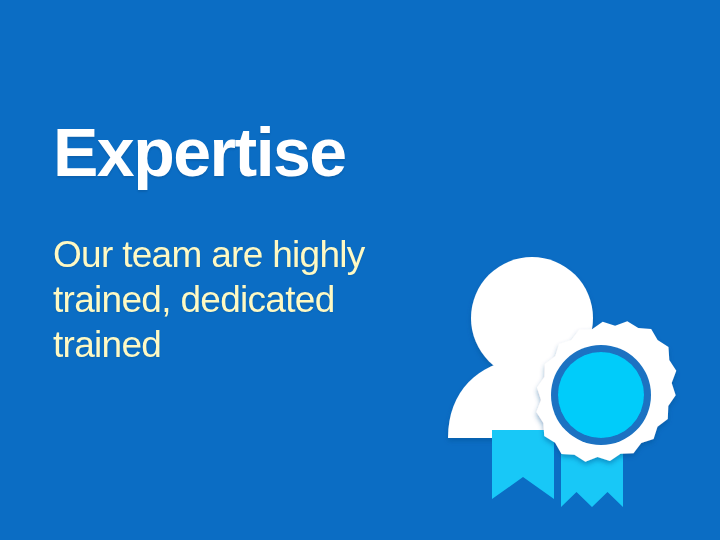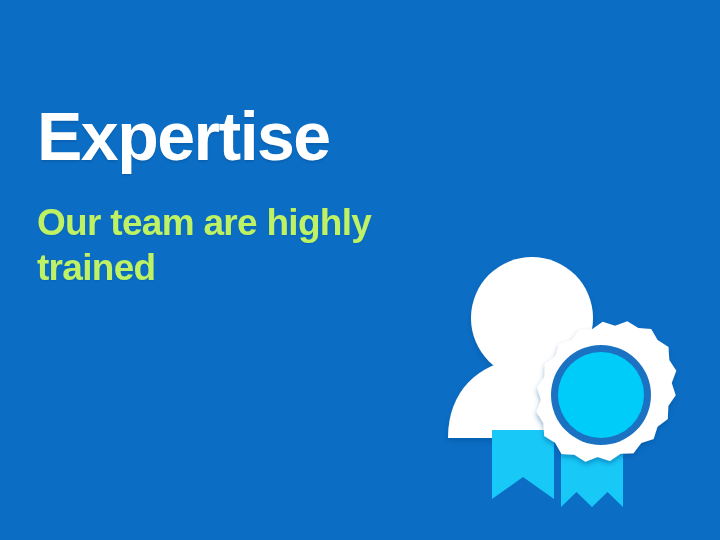--- a/index.html
+++ b/index.html
@@ -17,39 +17,39 @@
     -webkit-font-smoothing: antialiased;
   }
   
   #text-block {
     position: absolute;
     left: 37px;
     top: 100px;
     width: 420px;
   }
   #slide-title {
-    margin: 0;
+    margin: 16px;
     font-family: "Liberation Sans", sans-serif;
     font-weight: 700;
     font-size: 68px;
     line-height: 72px;
     letter-spacing: -1.5px;
     color: #ffffff;
     white-space: nowrap;
     text-shadow: 0 2px 2px rgba(0,0,0,0.10);
   }
   #slide-subtitle {
-    margin: 0;
+    margin: 16px;
     padding-top: 28px;
     font-family: "Liberation Sans", sans-serif;
-    font-weight: 700;
+    font-weight: 400;
     font-size: 37px;
     line-height: 45px;
     letter-spacing: -0.7px;
-    color: #bef264;
+    color: #fef9c3;
     text-shadow: 0 1px 2px rgba(0,0,0,0.08);
   }
   #slide-subtitle .sub-line { display: block; }
 
   
   #icon-expertise {
     position: absolute;
     left: 430px;
     top: 230px;
     width: 280px;
@@ -60,20 +60,21 @@
 </head>
 <body>
 
 <div id="slide" style="background: rgb(11, 109, 196);">
 
   <div id="text-block">
     <h1 id="slide-title">Expertise</h1>
 
     <p id="slide-subtitle">
       <span class="sub-line">Our team are highly</span>
+      <span class="sub-line">trained, dedicated</span>
       <span class="sub-line">trained</span>
     </p>
   </div>
 
   <div id="icon-expertise">
     <svg viewBox="0 0 280 290" xmlns="http://www.w3.org/2000/svg" aria-hidden="true">
       <defs>
 
         <filter id="softShadow" x="-25%" y="-25%" width="160%" height="160%">
           <feDropShadow dx="0" dy="3" stdDeviation="2.5" flood-color="#064E8F" flood-opacity="0.45"></feDropShadow>

